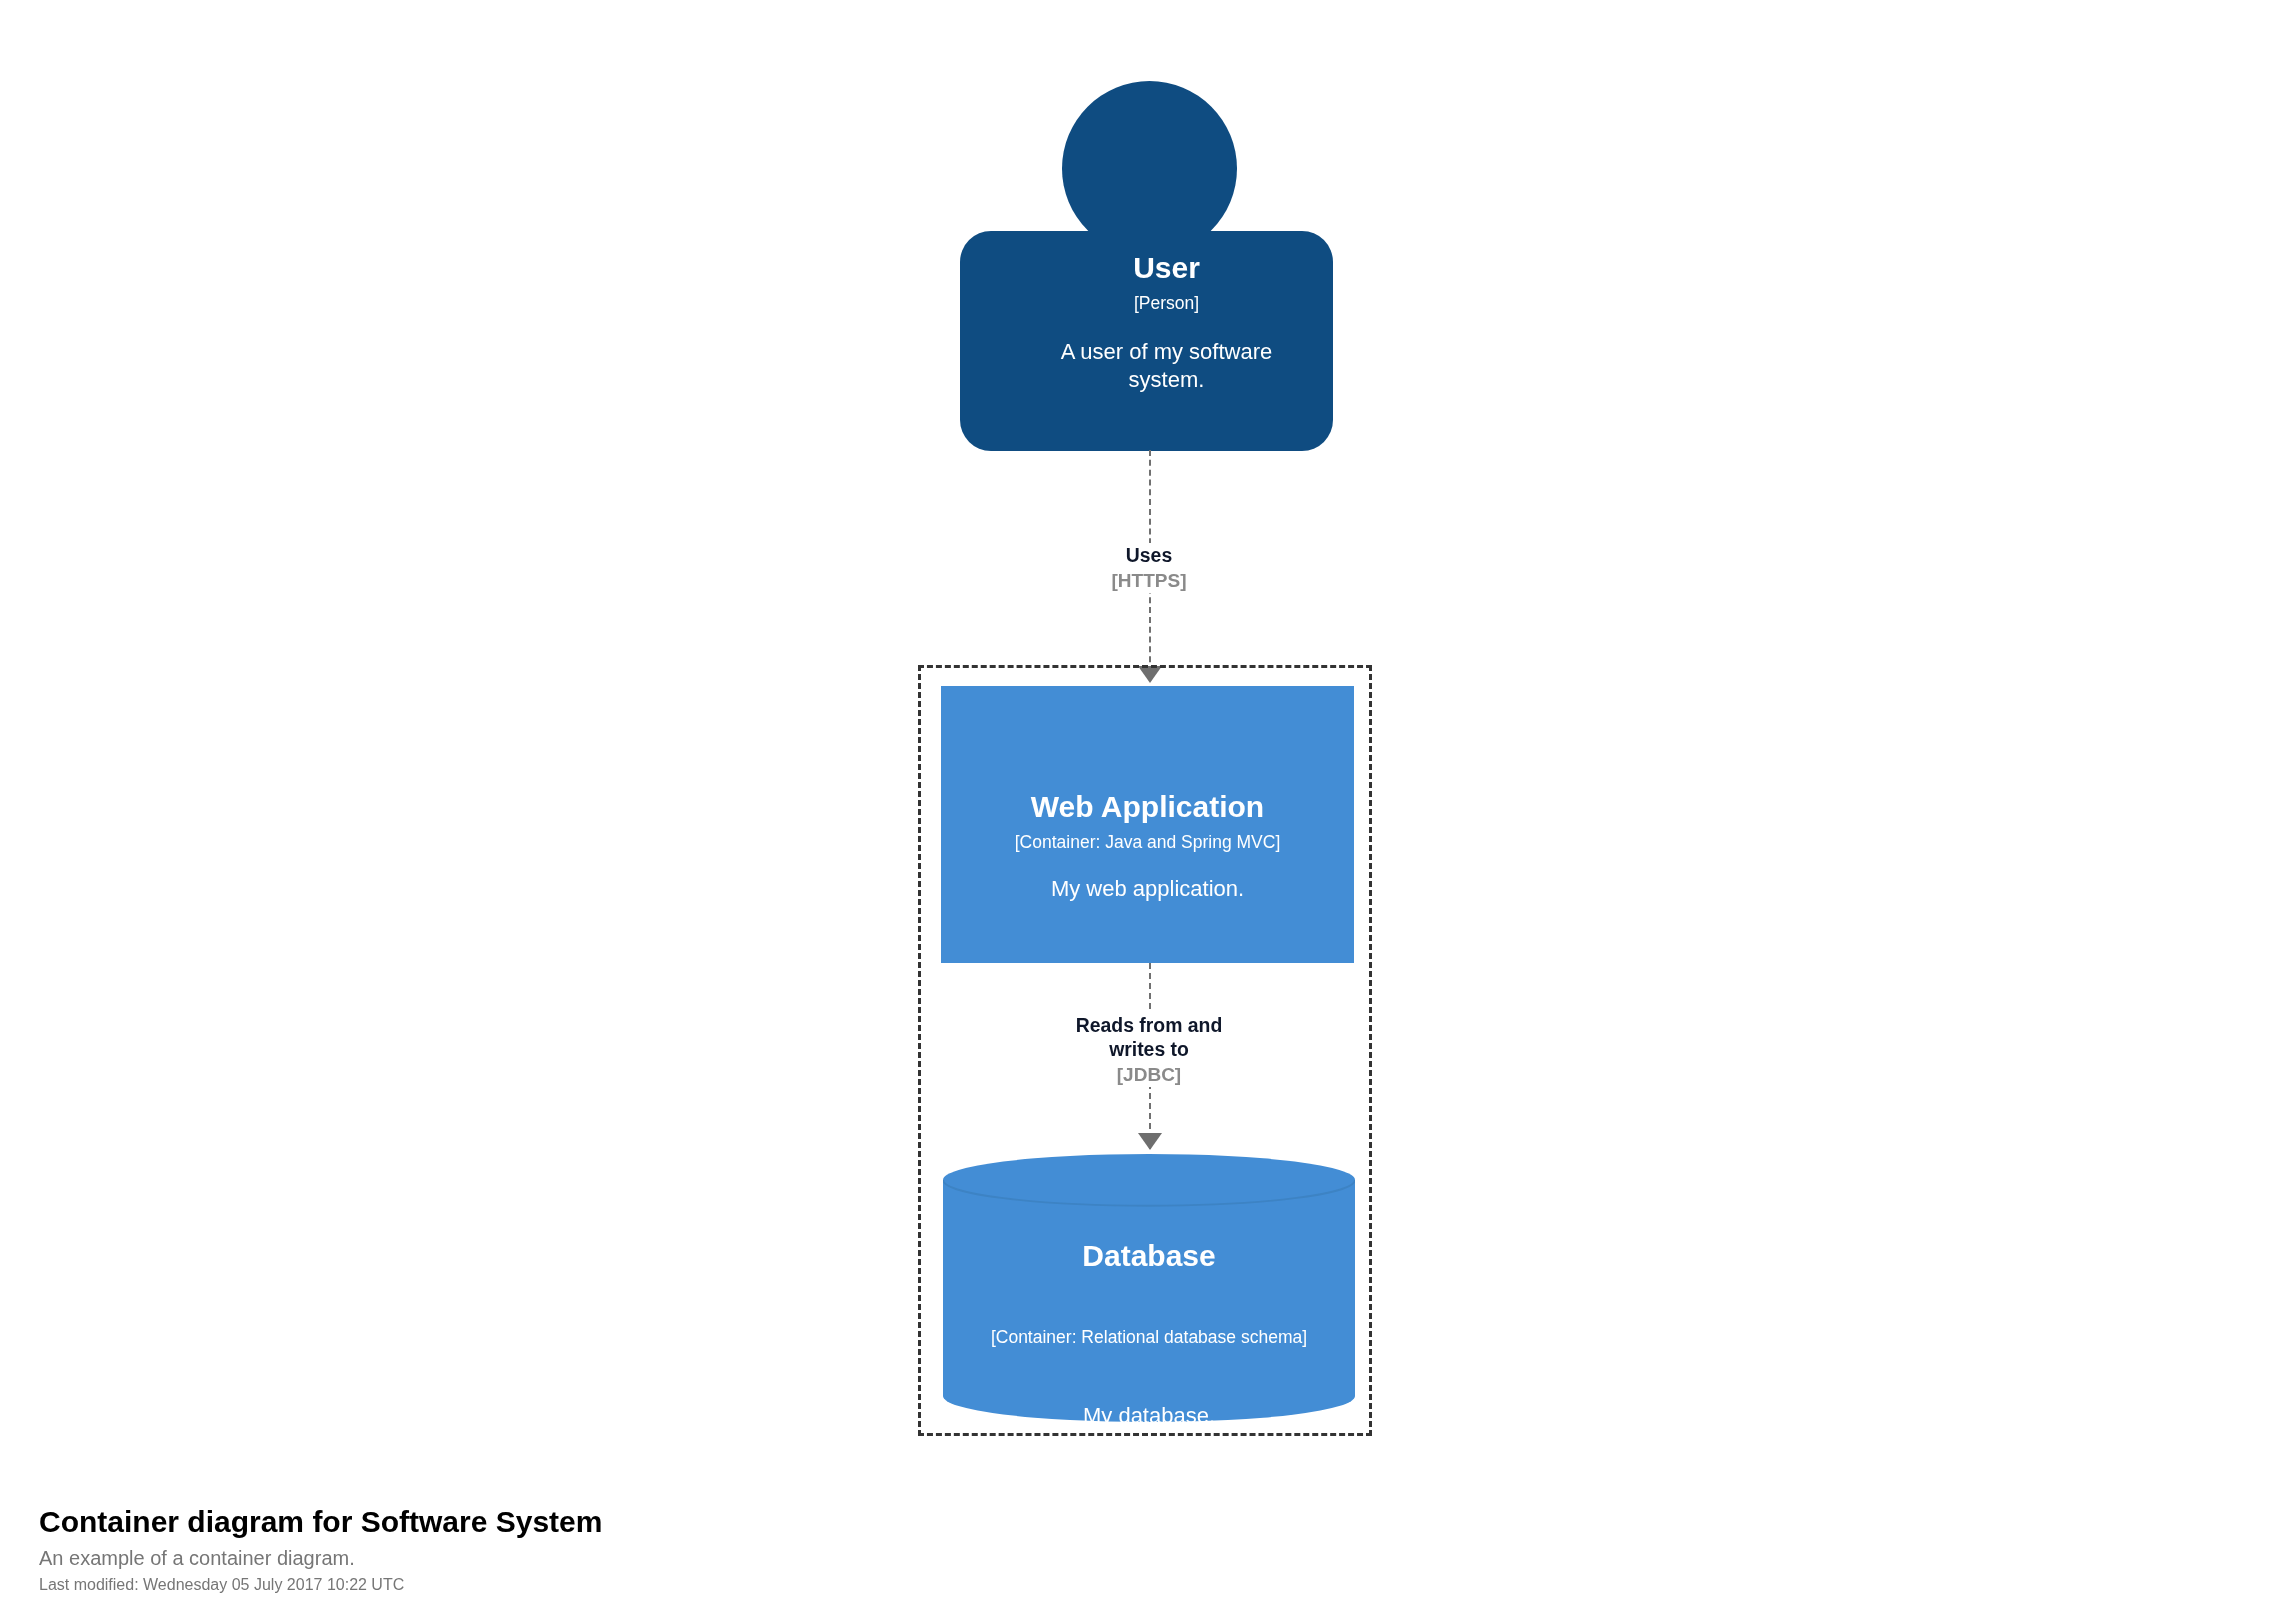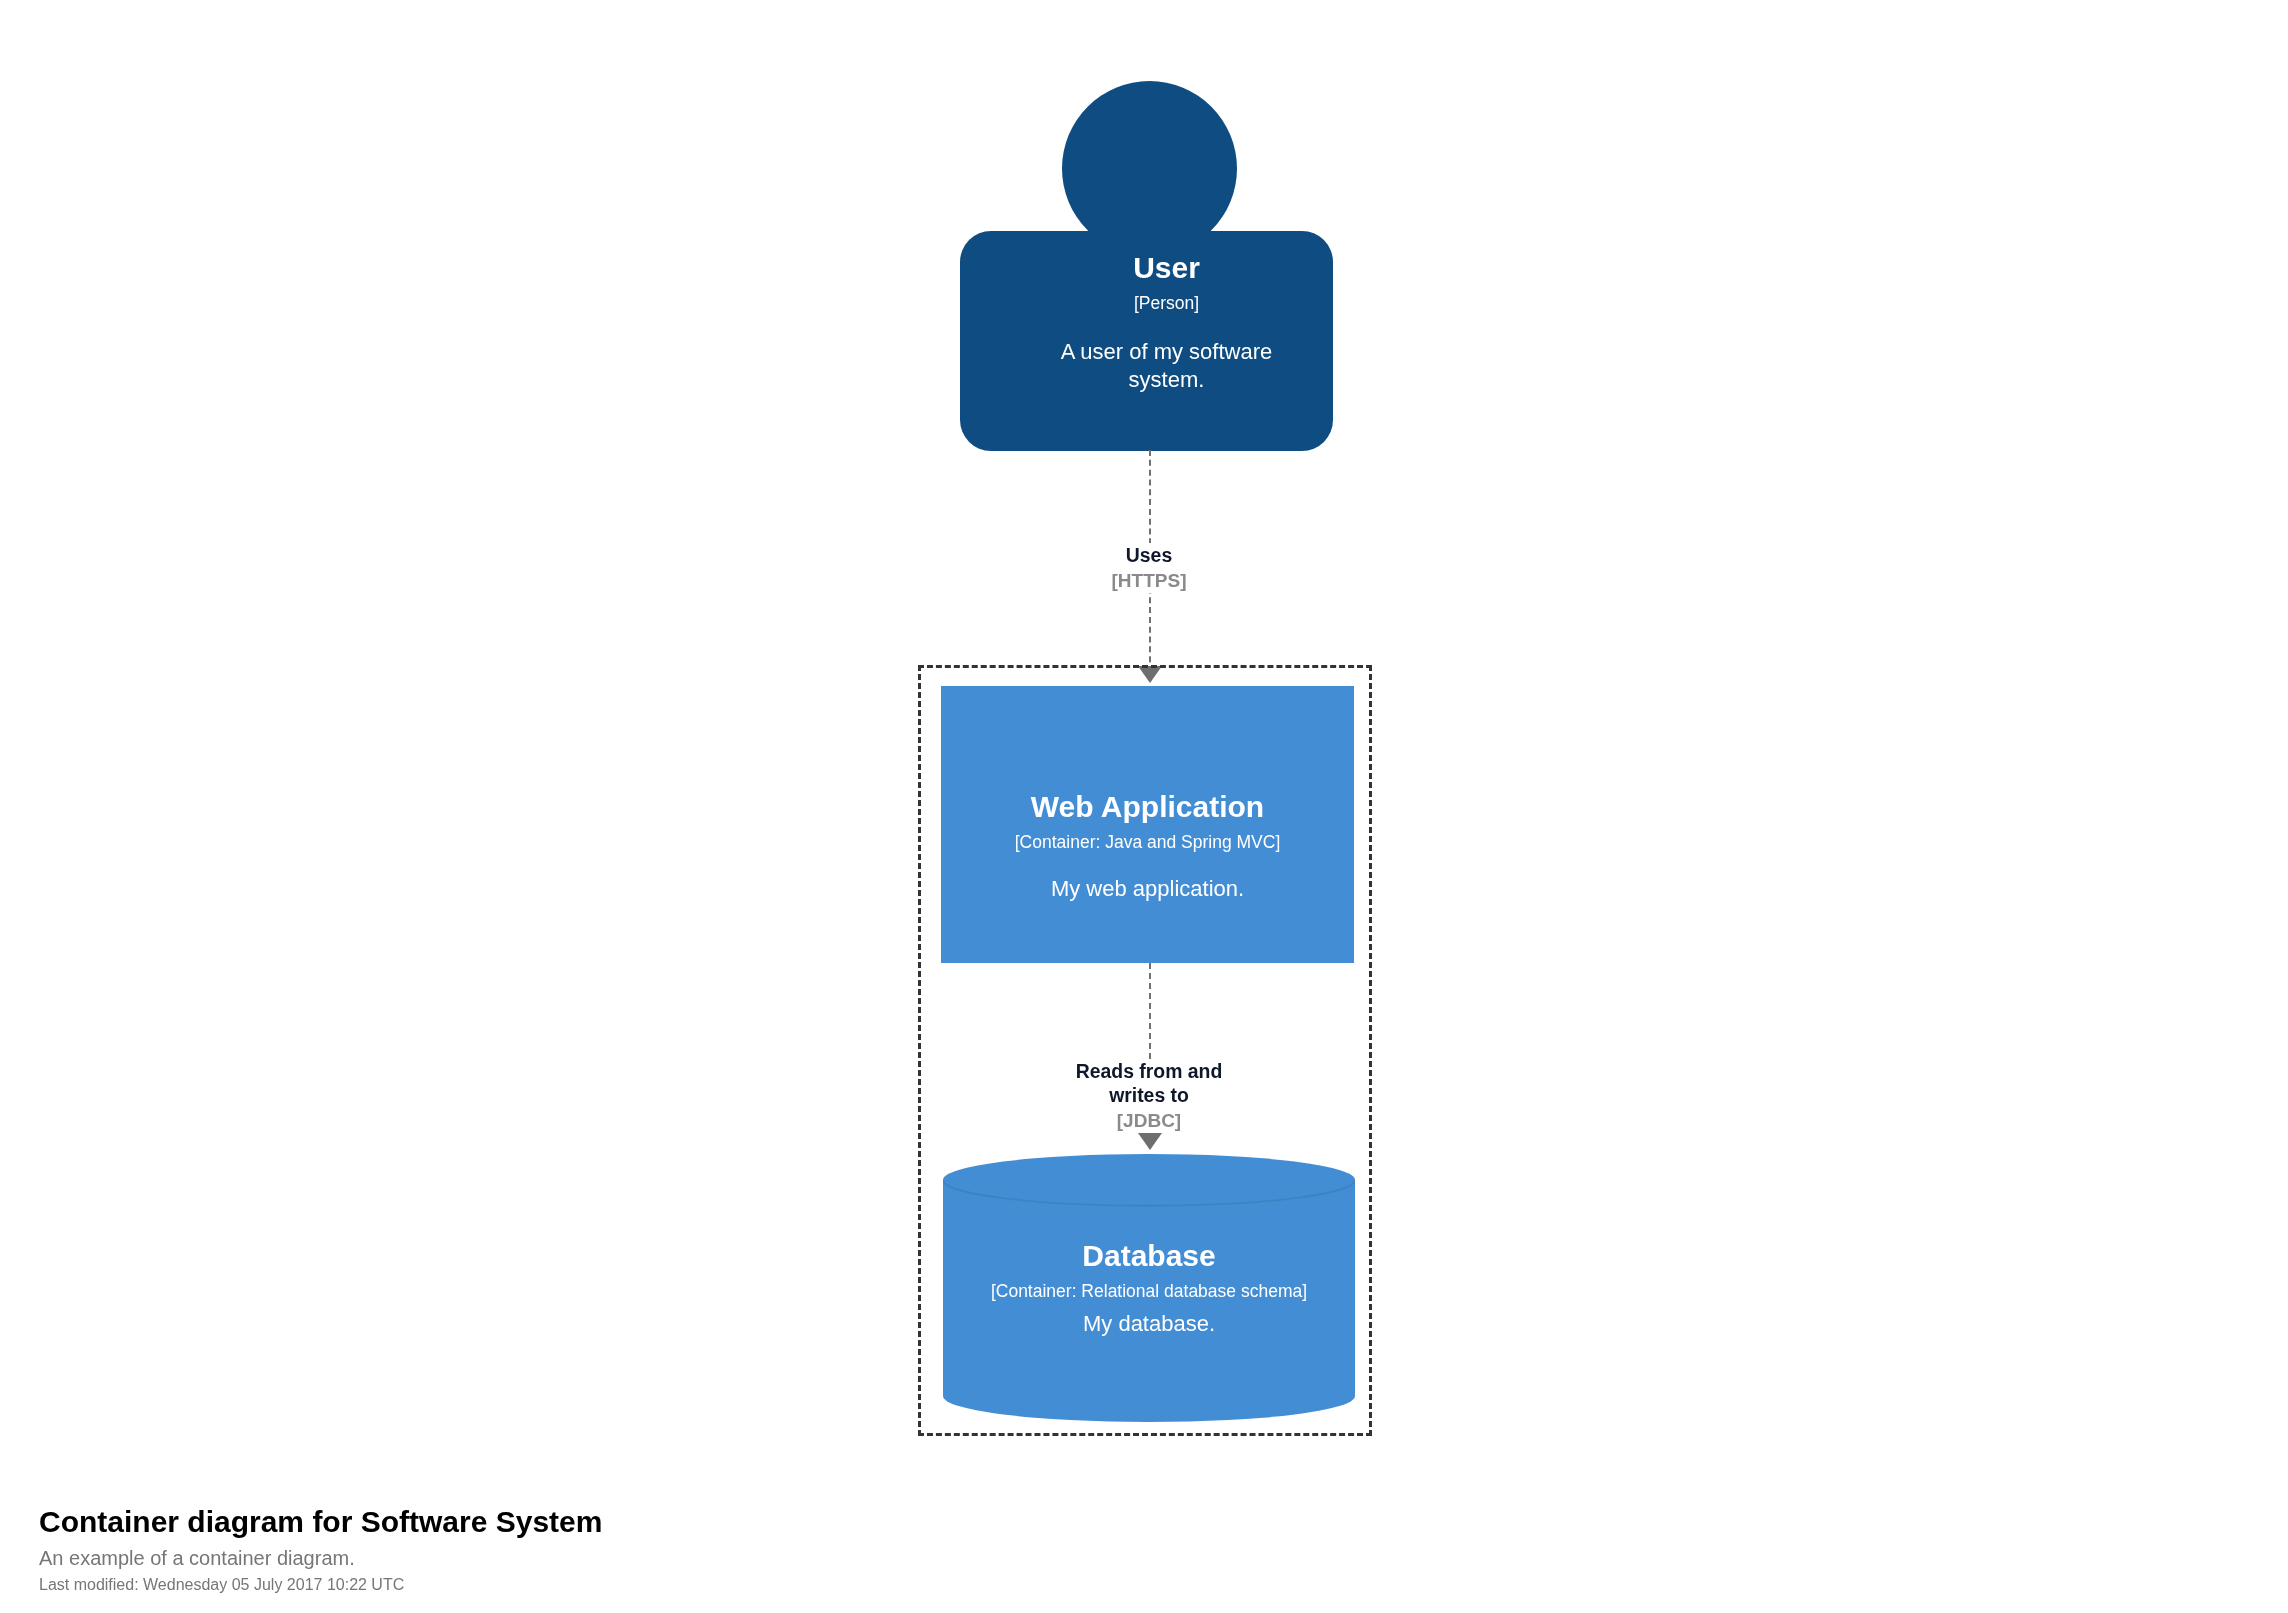--- a/index.html
+++ b/index.html
@@ -152,20 +152,21 @@
     left: 0;
     top: 0;
     width: 412px;
     height: 268px;
     display: flex;
     flex-direction: column;
     align-items: center;
     justify-content: flex-start;
     box-sizing: border-box;
     padding-top: 85px;
+    gap: 46px;
   }
   .cyl-name {
     color: #ffffff;
     font-size: 30px;
     font-weight: bold;
     text-align: center;
     line-height: 1.15;
   }
   .cyl-tech {
     color: #ffffff;
@@ -269,21 +270,21 @@
   <div class="boundary"></div>
 
   <div class="container-box">
     <div class="container-name">Web Application</div>
     <div class="container-tech">[Container: Java and Spring MVC]</div>
     <div class="container-desc">My web application.</div>
   </div>
 
   <div class="rel-line" style="left:1149px; top:963px; height:186px;"></div>
   <div class="rel-arrow" style="left:1138px; top:1133px;"></div>
-  <div class="rel-label" style="left:1020px; top:1013px; width:258px;margin-top:46px;">
+  <div class="rel-label" style="left:1020px; top:1013px; width:258px;">
     <div class="rel-desc">Reads from and</div>
     <div class="rel-desc">writes to</div>
     <div class="rel-tech">[JDBC]</div>
   </div>
 
   <div class="cylinder">
     <svg class="cyl-svg" viewBox="0 0 446 290" preserveAspectRatio="none">
       <path d="M0,28 a223,28 0 0 1 446,0 L446,262 a223,28 0 0 1 -446,0 Z" fill="#438dd5"></path>
       <path d="M0,28 a223,28 0 0 0 446,0" fill="none" stroke="#3d83c4" stroke-width="2"></path>
     </svg>

